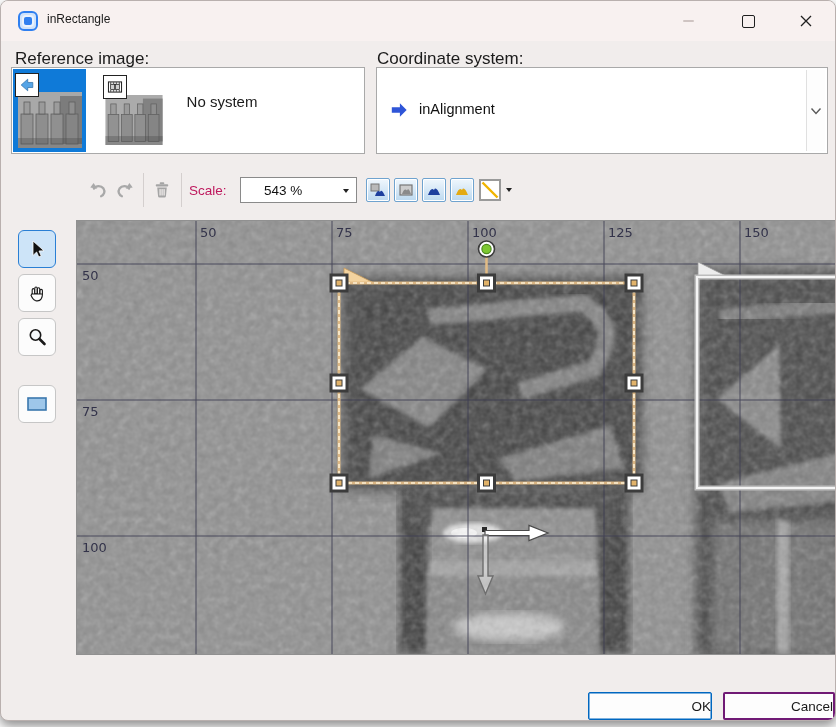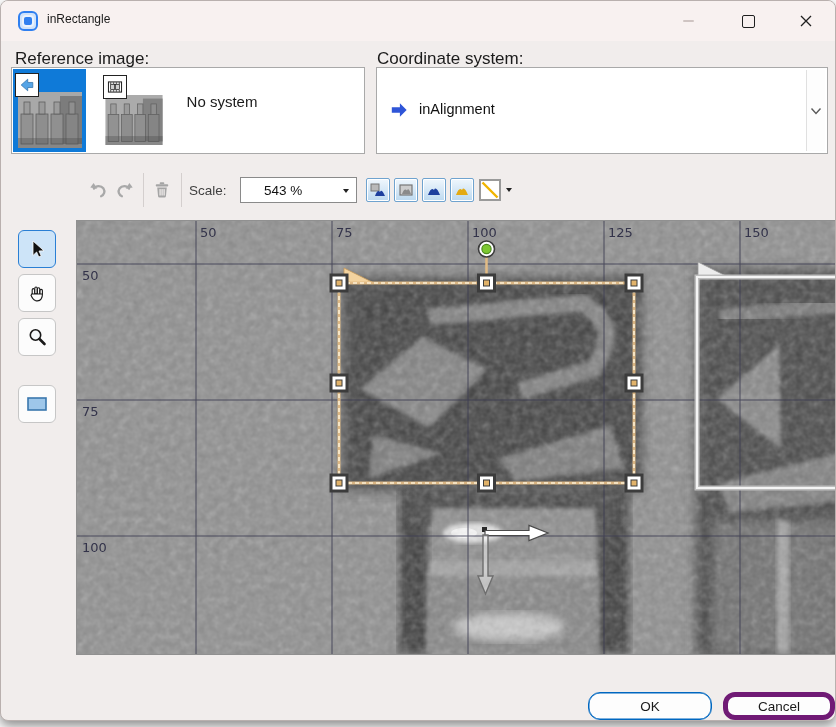--- a/index.html
+++ b/index.html
@@ -31,21 +31,21 @@
   
   .coord-combo{position:absolute;left:375px;top:66px;width:452px;height:87px;background:#ffffff;
     border:1px solid #a9a9a9;box-sizing:border-box;}
   .coord-value{position:absolute;left:42px;top:33px;font-size:14.5px;font-weight:normal;color:#111;}
   .coord-arrow{position:absolute;left:12px;top:33px;}
   .coord-dd{position:absolute;right:2px;top:2px;bottom:2px;width:18px;background:#fdfdfd;
     border-left:1px solid #e0e0e0;display:flex;align-items:center;justify-content:center;}
   
   .tbtn{position:absolute;width:26px;height:28px;top:175px;display:flex;align-items:center;justify-content:center;}
   .tsep{position:absolute;top:172px;width:1px;height:34px;background:#d4cfce;}
-  .scale-label{position:absolute;left:188px;top:182px;font-size:13.5px;color:#404040;}
+  .scale-label{position:absolute;left:188px;top:182px;font-size:13.5px;color:#be185d;}
   .scale-combo{position:absolute;left:239px;top:176px;width:117px;height:26px;background:#fff;
     border:1px solid #8a8a8a;box-sizing:border-box;font-size:13.5px;color:#111;
     display:flex;align-items:center;padding-left:23px;}
   .scale-caret{position:absolute;right:7px;top:11px;width:0;height:0;
     border-left:3.5px solid transparent;border-right:3.5px solid transparent;border-top:4px solid #222;}
   .fit-btn{position:absolute;top:177px;width:24px;height:24px;border:1px solid #6fa3cf;border-radius:2px;
     background:linear-gradient(180deg,#f0f7fd,#bcd9f0);box-sizing:border-box;
     display:flex;align-items:center;justify-content:center;box-shadow:inset 0 0 0 1px #ffffff;}
   .no-region-btn{position:absolute;left:478px;top:178px;width:22px;height:22px;background:#fff;
     border:2px solid #9a9a9a;box-sizing:border-box;display:flex;align-items:center;justify-content:center;}
@@ -53,24 +53,24 @@
     border-left:3.5px solid transparent;border-right:3.5px solid transparent;border-top:4px solid #222;}
   
   .tool-btn{position:absolute;left:17px;width:38px;height:38px;border-radius:6px;background:#fcfcfc;
     border:1px solid #c6c6c6;box-sizing:border-box;display:flex;align-items:center;justify-content:center;}
   .tool-btn.selected{background:#cde4f8;border:1.6px solid #2a7fd4;}
   
   .canvas-wrap{position:absolute;left:75px;top:219px;width:762px;height:433px;border:1px solid #909090;
     box-sizing:content-box;background:#8f8f8f;}
   svg text{font-family:"DejaVu Sans","Liberation Sans",sans-serif;}
   
-  .btn{position:absolute;top:691px;height:28px;border-radius:12px;background:#fdfdfd;
-    font-size:13.5px;color:#1a1a1a;display:flex;align-items:center;justify-content:center;box-sizing:border-box;}
+  .btn{position:absolute;top:691px;height:28px;border-radius:2px;background:#fdfdfd;
+    font-size:13.5px;color:#1a1a1a;display:flex;align-items:center;justify-content:flex-end;box-sizing:border-box;}
   .btn.ok{left:587px;width:124px;border:1px solid #0067c0;box-shadow:inset 0 0 0 0.5px #0067c0;}
-  .btn.cancel{left:722px;width:112px;border:5px solid #701a75;}
+  .btn.cancel{left:722px;width:112px;border:2px solid #701a75;}
 </style>
 </head>
 <body>
 
 <div class="window">
 
   <div class="titlebar">
     <div class="app-icon">
         <div class="core"></div>
       </div>

